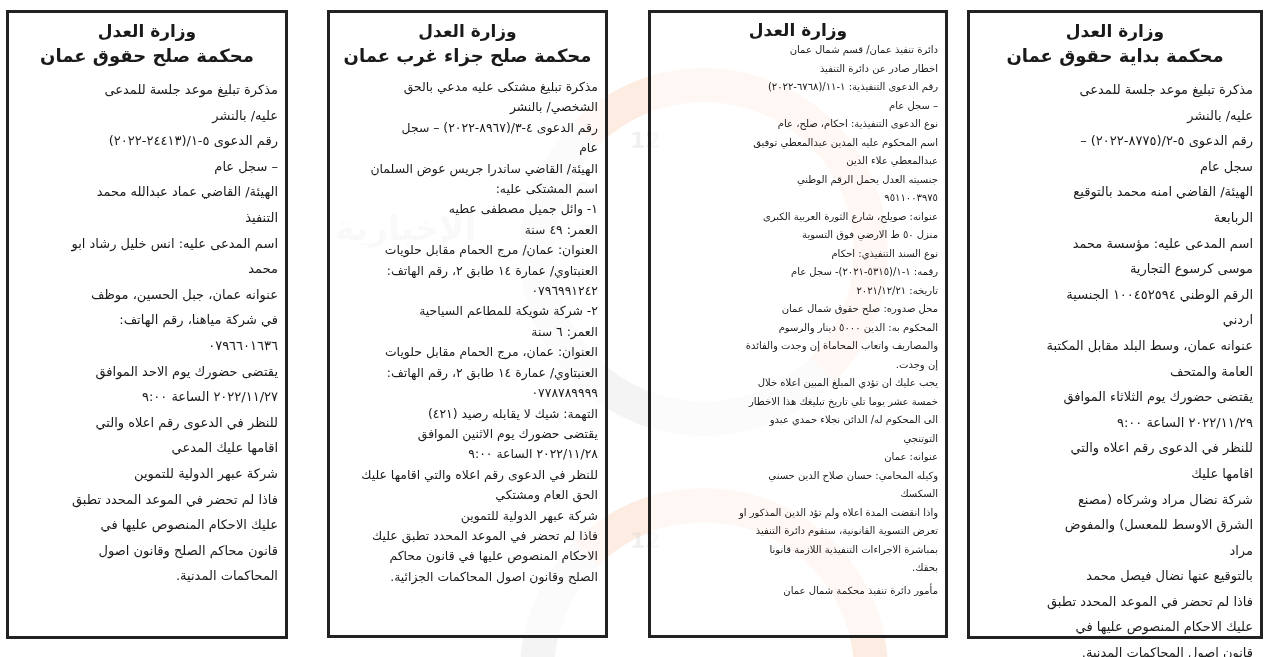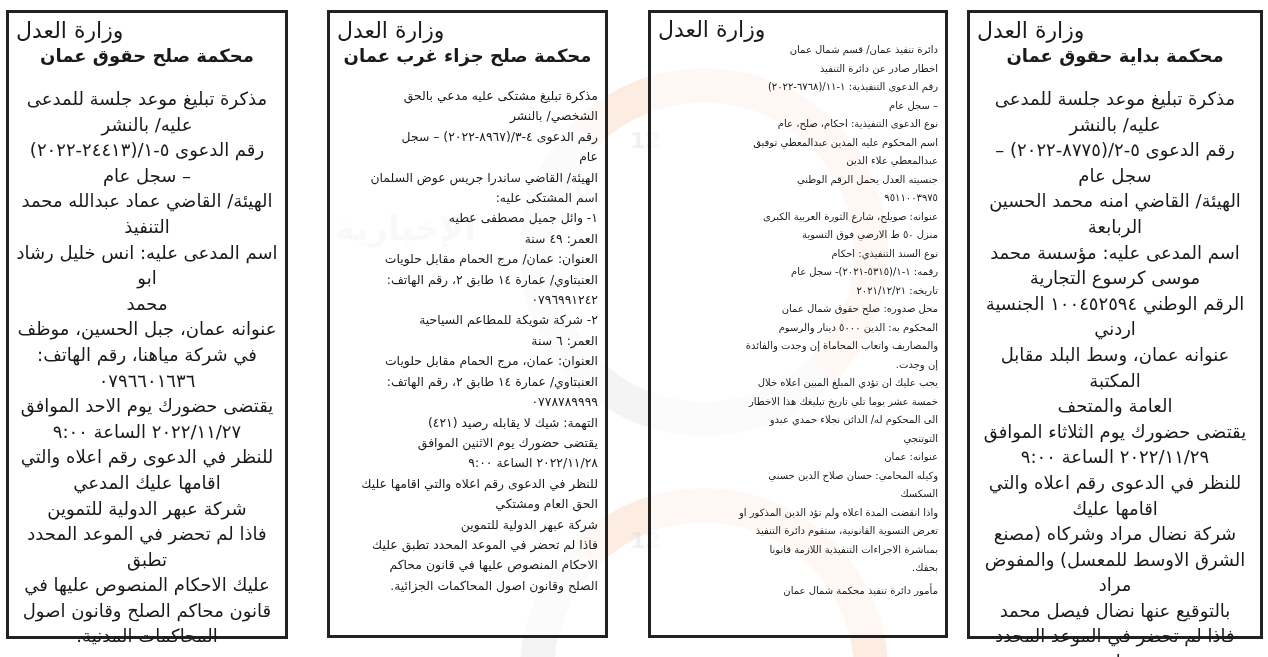--- a/index.html
+++ b/index.html
@@ -23,27 +23,27 @@
     font-family: "DejaVu Sans", sans-serif;
   }
   .notice {
     position: absolute; box-sizing: border-box;
     border: 3px solid #222222;
     background: rgba(255,255,255,0.6);
     direction: rtl; text-align: right;
     padding: 6px 7px 4px 7px;
   }
   .notice .ministry {
-    text-align: left; font-weight: normal; font-size: 22px; line-height: 24px; margin: 0;
+    text-align: center; font-weight: bold; font-size: 17px; line-height: 24px; margin: 0;
   }
   .notice .court {
-    text-align: center; font-weight: bold; font-size: 18px; line-height: 26px; margin: 0 0 17px 0;
+    text-align: center; font-weight: bold; font-size: 18px; line-height: 26px; margin: 0 0 8px 0;
   }
   .notice .line { margin: 0; }
-  .big .line { font-size: 18px; line-height: 25.6px; text-align: center; }
+  .big .line { font-size: 13px; line-height: 25.6px; }
   .mid .line { font-size: 12.4px; line-height: 20.4px; }
   .small .line { font-size: 10px; line-height: 18.5px; }
   .sig { padding-top: 4px; }
 </style>
 </head>
 <body>
 
 <div class="wm wm-ring" style="left:520px; top:20px; width:300px; height:300px;"></div>
 <div class="wm wm-ring" style="left:520px; top:440px; width:300px; height:300px;"></div>
 <div class="wm wm-text" style="left:335px; top:160px; font-size:34px; direction:rtl;">الإخبارية</div>
@@ -52,21 +52,21 @@
 <div class="wm wm-text" style="left:630px; top:480px; font-size:22px;">12</div>
 <div class="wm wm-text" style="left:555px; top:630px; font-size:20px;">8</div>
 
 <div class="notice big" style="left:967px; top:10px; width:296px; height:629px;">
   <p class="ministry">وزارة العدل</p>
   <p class="court">محكمة بداية حقوق عمان</p>
   <p class="line">مذكرة تبليغ موعد جلسة للمدعى</p>
   <p class="line">عليه/ بالنشر</p>
   <p class="line">رقم الدعوى ٥-٢/(٨٧٧٥-٢٠٢٢) –</p>
   <p class="line">سجل عام</p>
-  <p class="line">الهيئة/ القاضي امنه محمد الحسين</p>
+  <p class="line">الهيئة/ القاضي امنه محمد بالتوقيع</p>
   <p class="line">الربابعة</p>
   <p class="line">اسم المدعى عليه: مؤسسة محمد</p>
   <p class="line">موسى كرسوع التجارية</p>
   <p class="line">الرقم الوطني ١٠٠٤٥٢٥٩٤ الجنسية</p>
   <p class="line">اردني</p>
   <p class="line">عنوانه عمان، وسط البلد مقابل المكتبة</p>
   <p class="line">العامة والمتحف</p>
   <p class="line">يقتضى حضورك يوم الثلاثاء الموافق</p>
   <p class="line">٢٠٢٢/١١/٢٩ الساعة ٩:٠٠</p>
   <p class="line">للنظر في الدعوى رقم اعلاه والتي</p>

